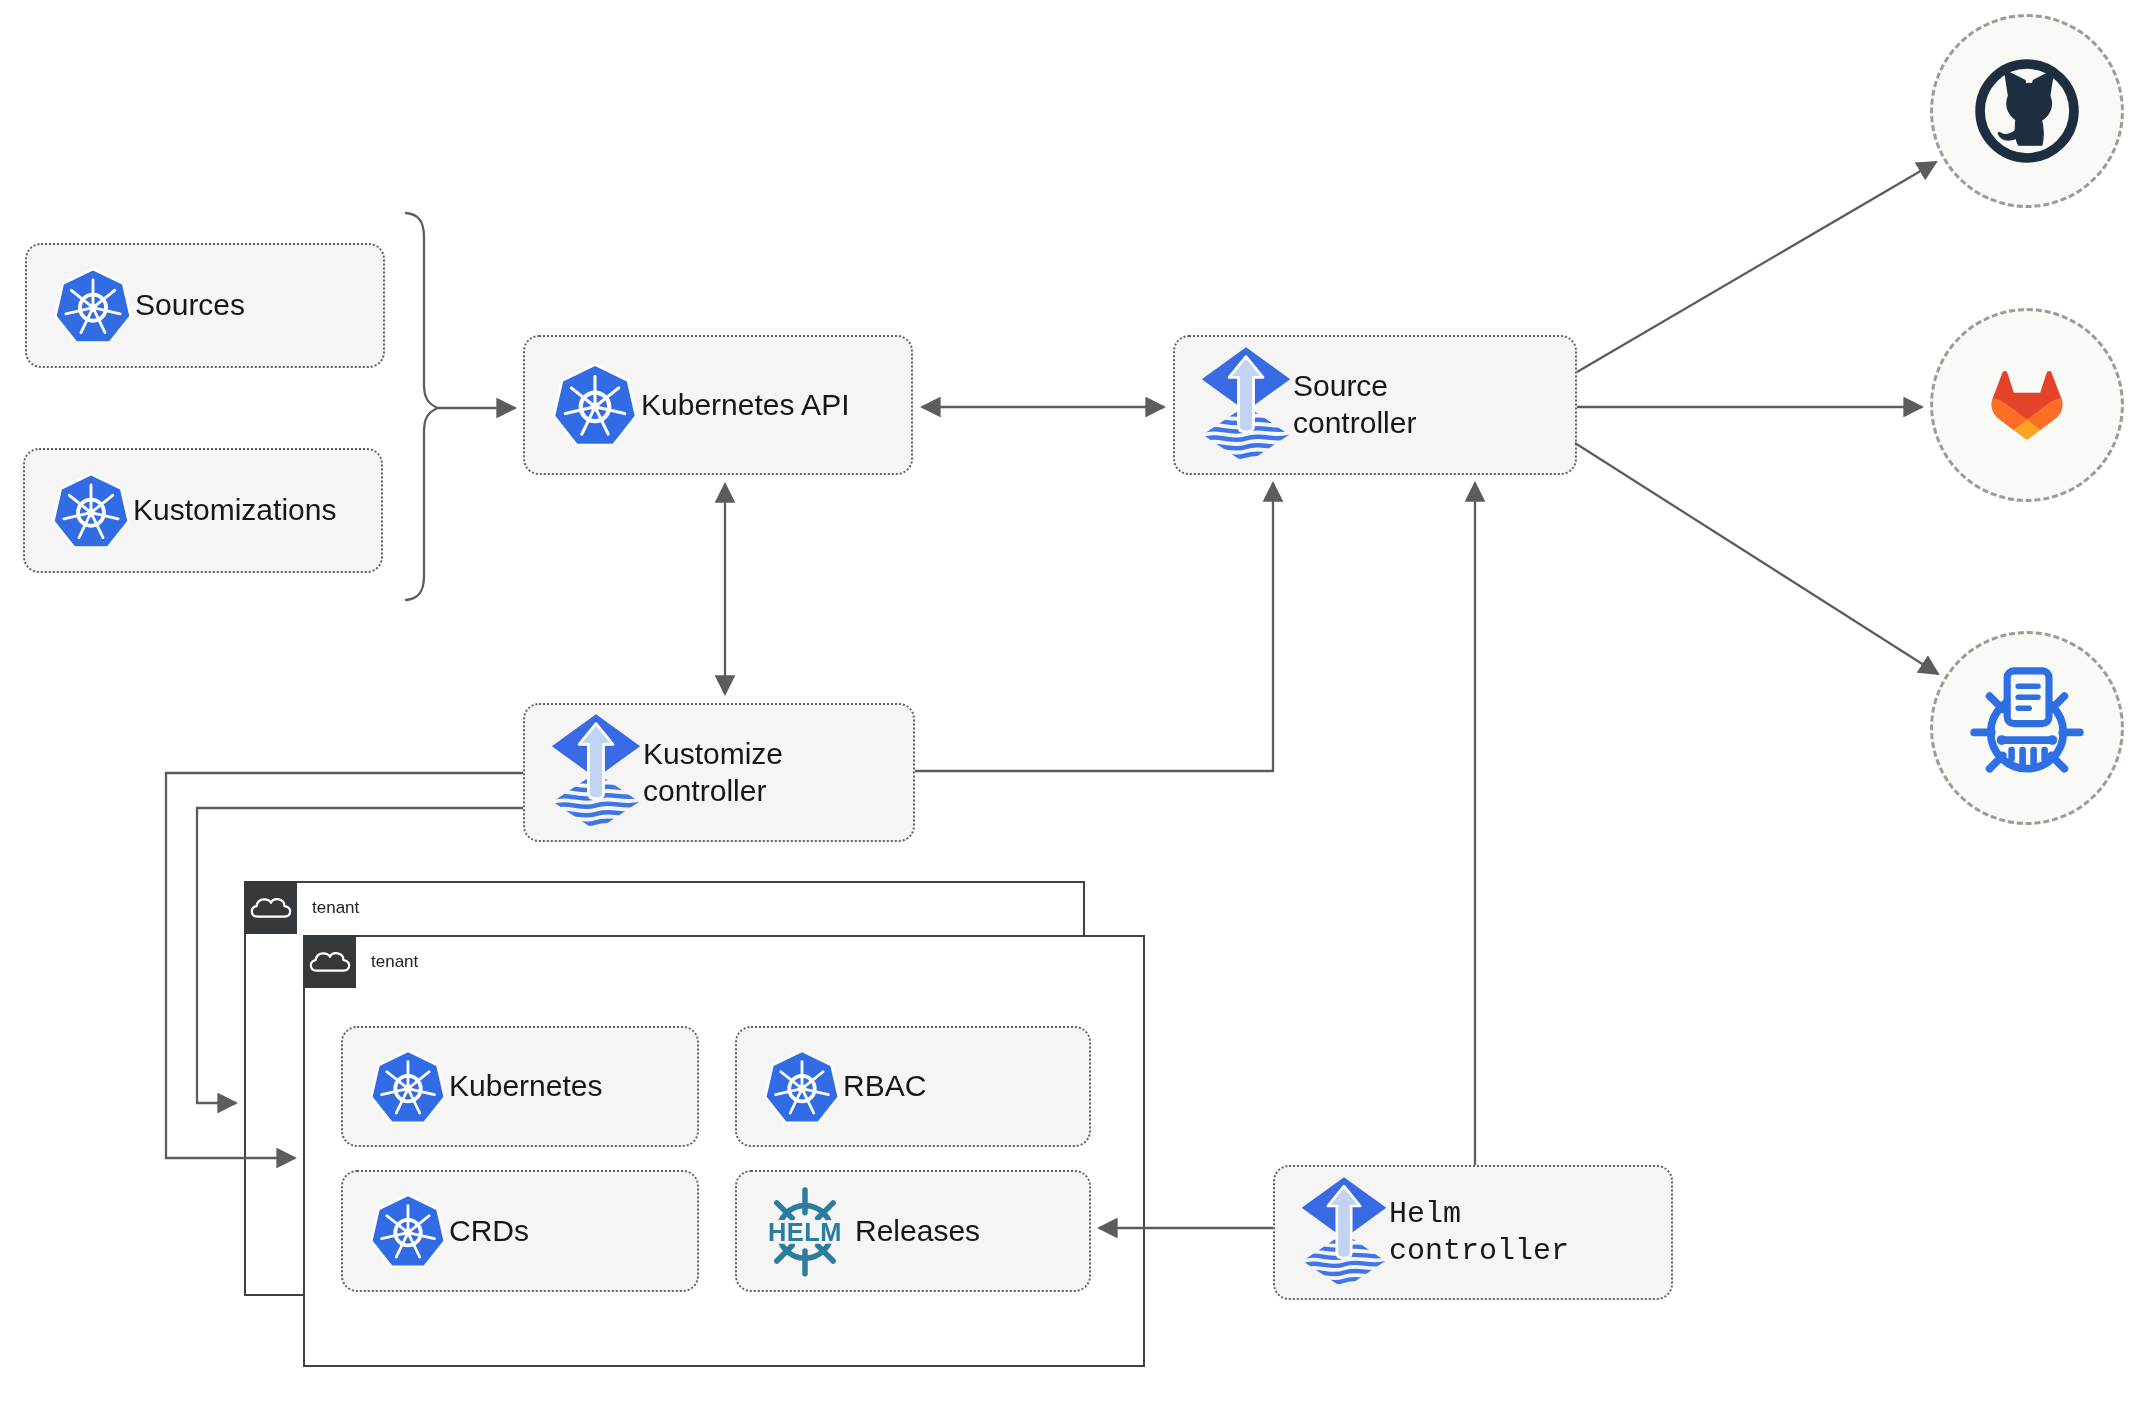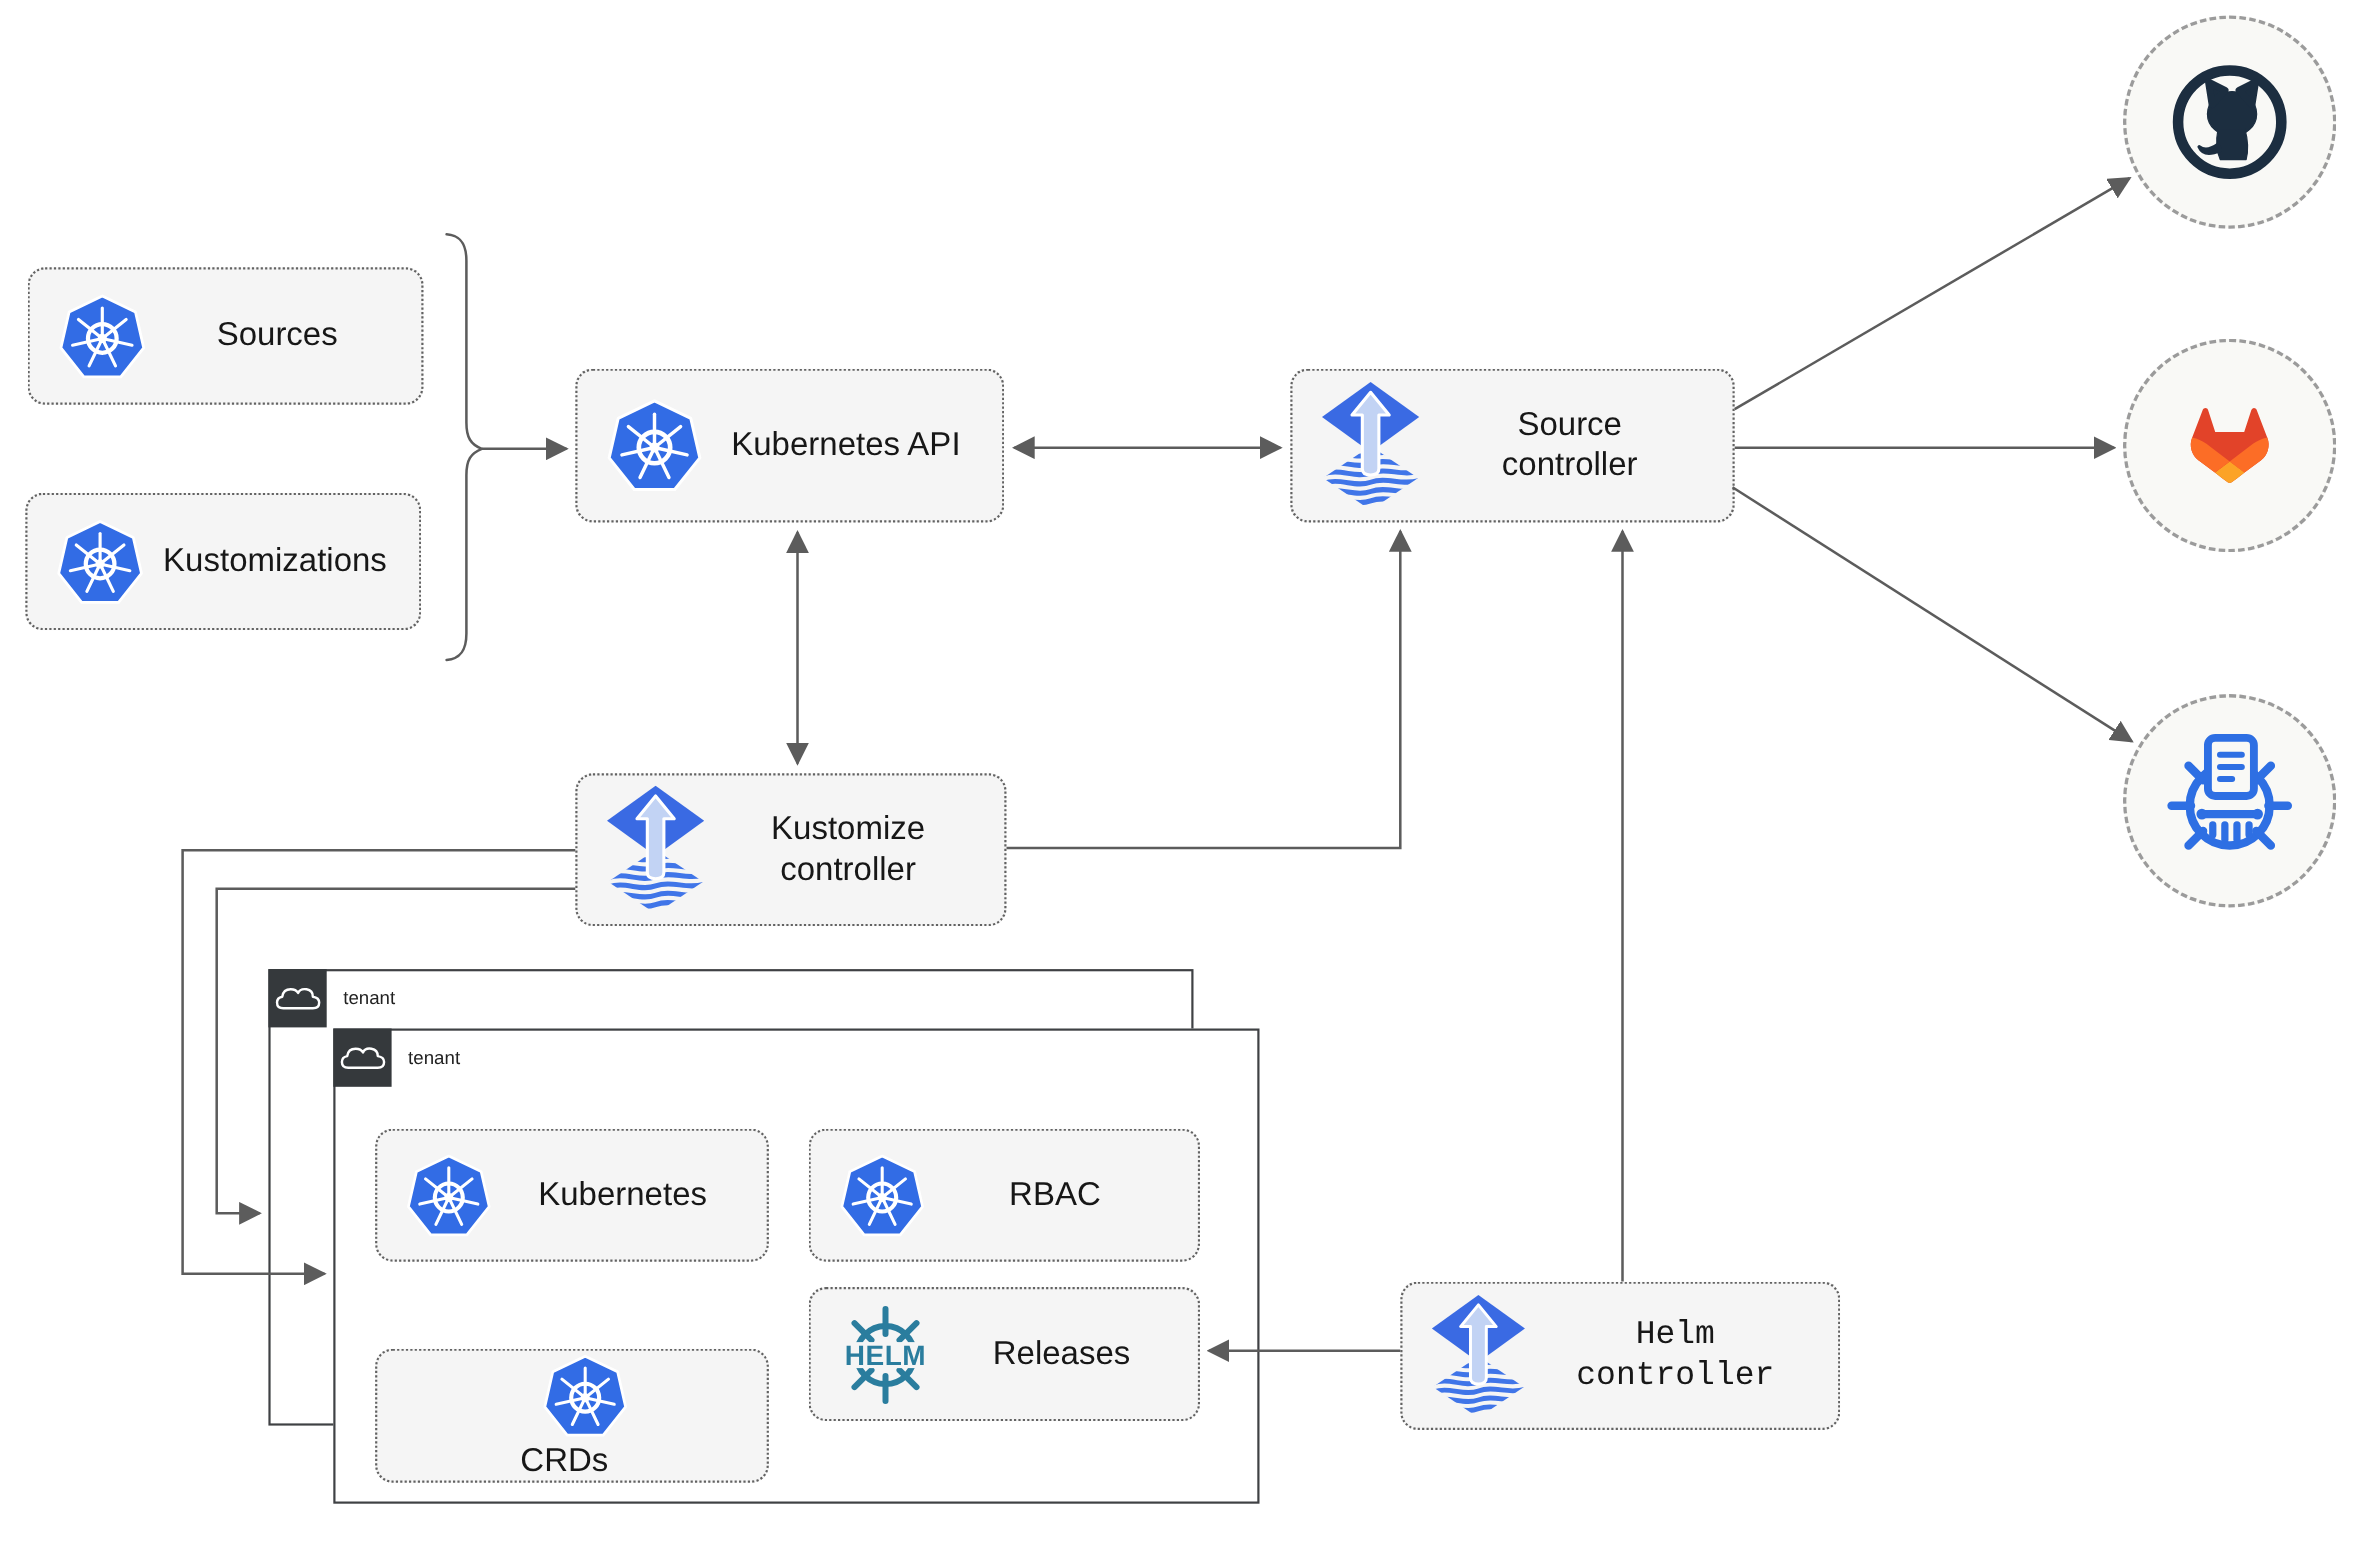--- a/index.html
+++ b/index.html
@@ -3,21 +3,21 @@
 <meta charset="utf-8">
 <style>
   html,body{margin:0;padding:0;background:#ffffff;}
   body{font-family:"Liberation Sans", sans-serif;}
   .canvas{position:relative;width:2144px;height:1407px;background:#ffffff;overflow:hidden;}
 
   
   .box{position:absolute;background:#f5f5f5;border:2px dotted #626262;border-radius:16px;
        display:flex;align-items:center;z-index:3;box-sizing:border-box;}
   .box .icon{flex:0 0 auto;margin-left:24px;display:flex;align-items:center;}
-  .box .lbl{flex:1;text-align:center;font-size:30px;color:#171717;line-height:1.22;padding-right:14px;}
+  .box .lbl{flex:1;font-size:30px;color:#171717;line-height:1.22;padding-right:14px;}
   .box .lbl .wrap{display:inline-block;max-width:190px;}
 
   
   .tenant{position:absolute;background:#ffffff;border:2px solid #3f4144;box-sizing:border-box;}
   .tenant .tab{position:absolute;top:-2px;left:-2px;width:53px;height:53px;background:#35393c;
                display:flex;align-items:center;justify-content:center;}
   .tenant .tlabel{position:absolute;top:-2px;left:66px;height:53px;line-height:53px;
                   font-size:17px;color:#222;}
 
   
@@ -186,21 +186,21 @@
 
   <div class="box" style="left:735px;top:1026px;width:356px;height:121px;">
     <span class="icon">
       <svg width="82" height="82" viewBox="0 0 100 100">
           <use href="#k8s-logo"></use>
         </svg>
       </span>
     <span class="lbl">RBAC</span>
   </div>
 
-  <div class="box" style="left:341px;top:1226px;width:358px;height:122px;flex-direction:column;">
+  <div class="box" style="left:341px;top:1170px;width:358px;height:122px;">
     <span class="icon">
       <svg width="82" height="82" viewBox="0 0 100 100">
           <use href="#k8s-logo"></use>
         </svg>
       </span>
     <span class="lbl">CRDs</span>
   </div>
 
   <div class="box" style="left:735px;top:1170px;width:356px;height:122px;">
     <span class="icon" style="margin-left:18px;">

